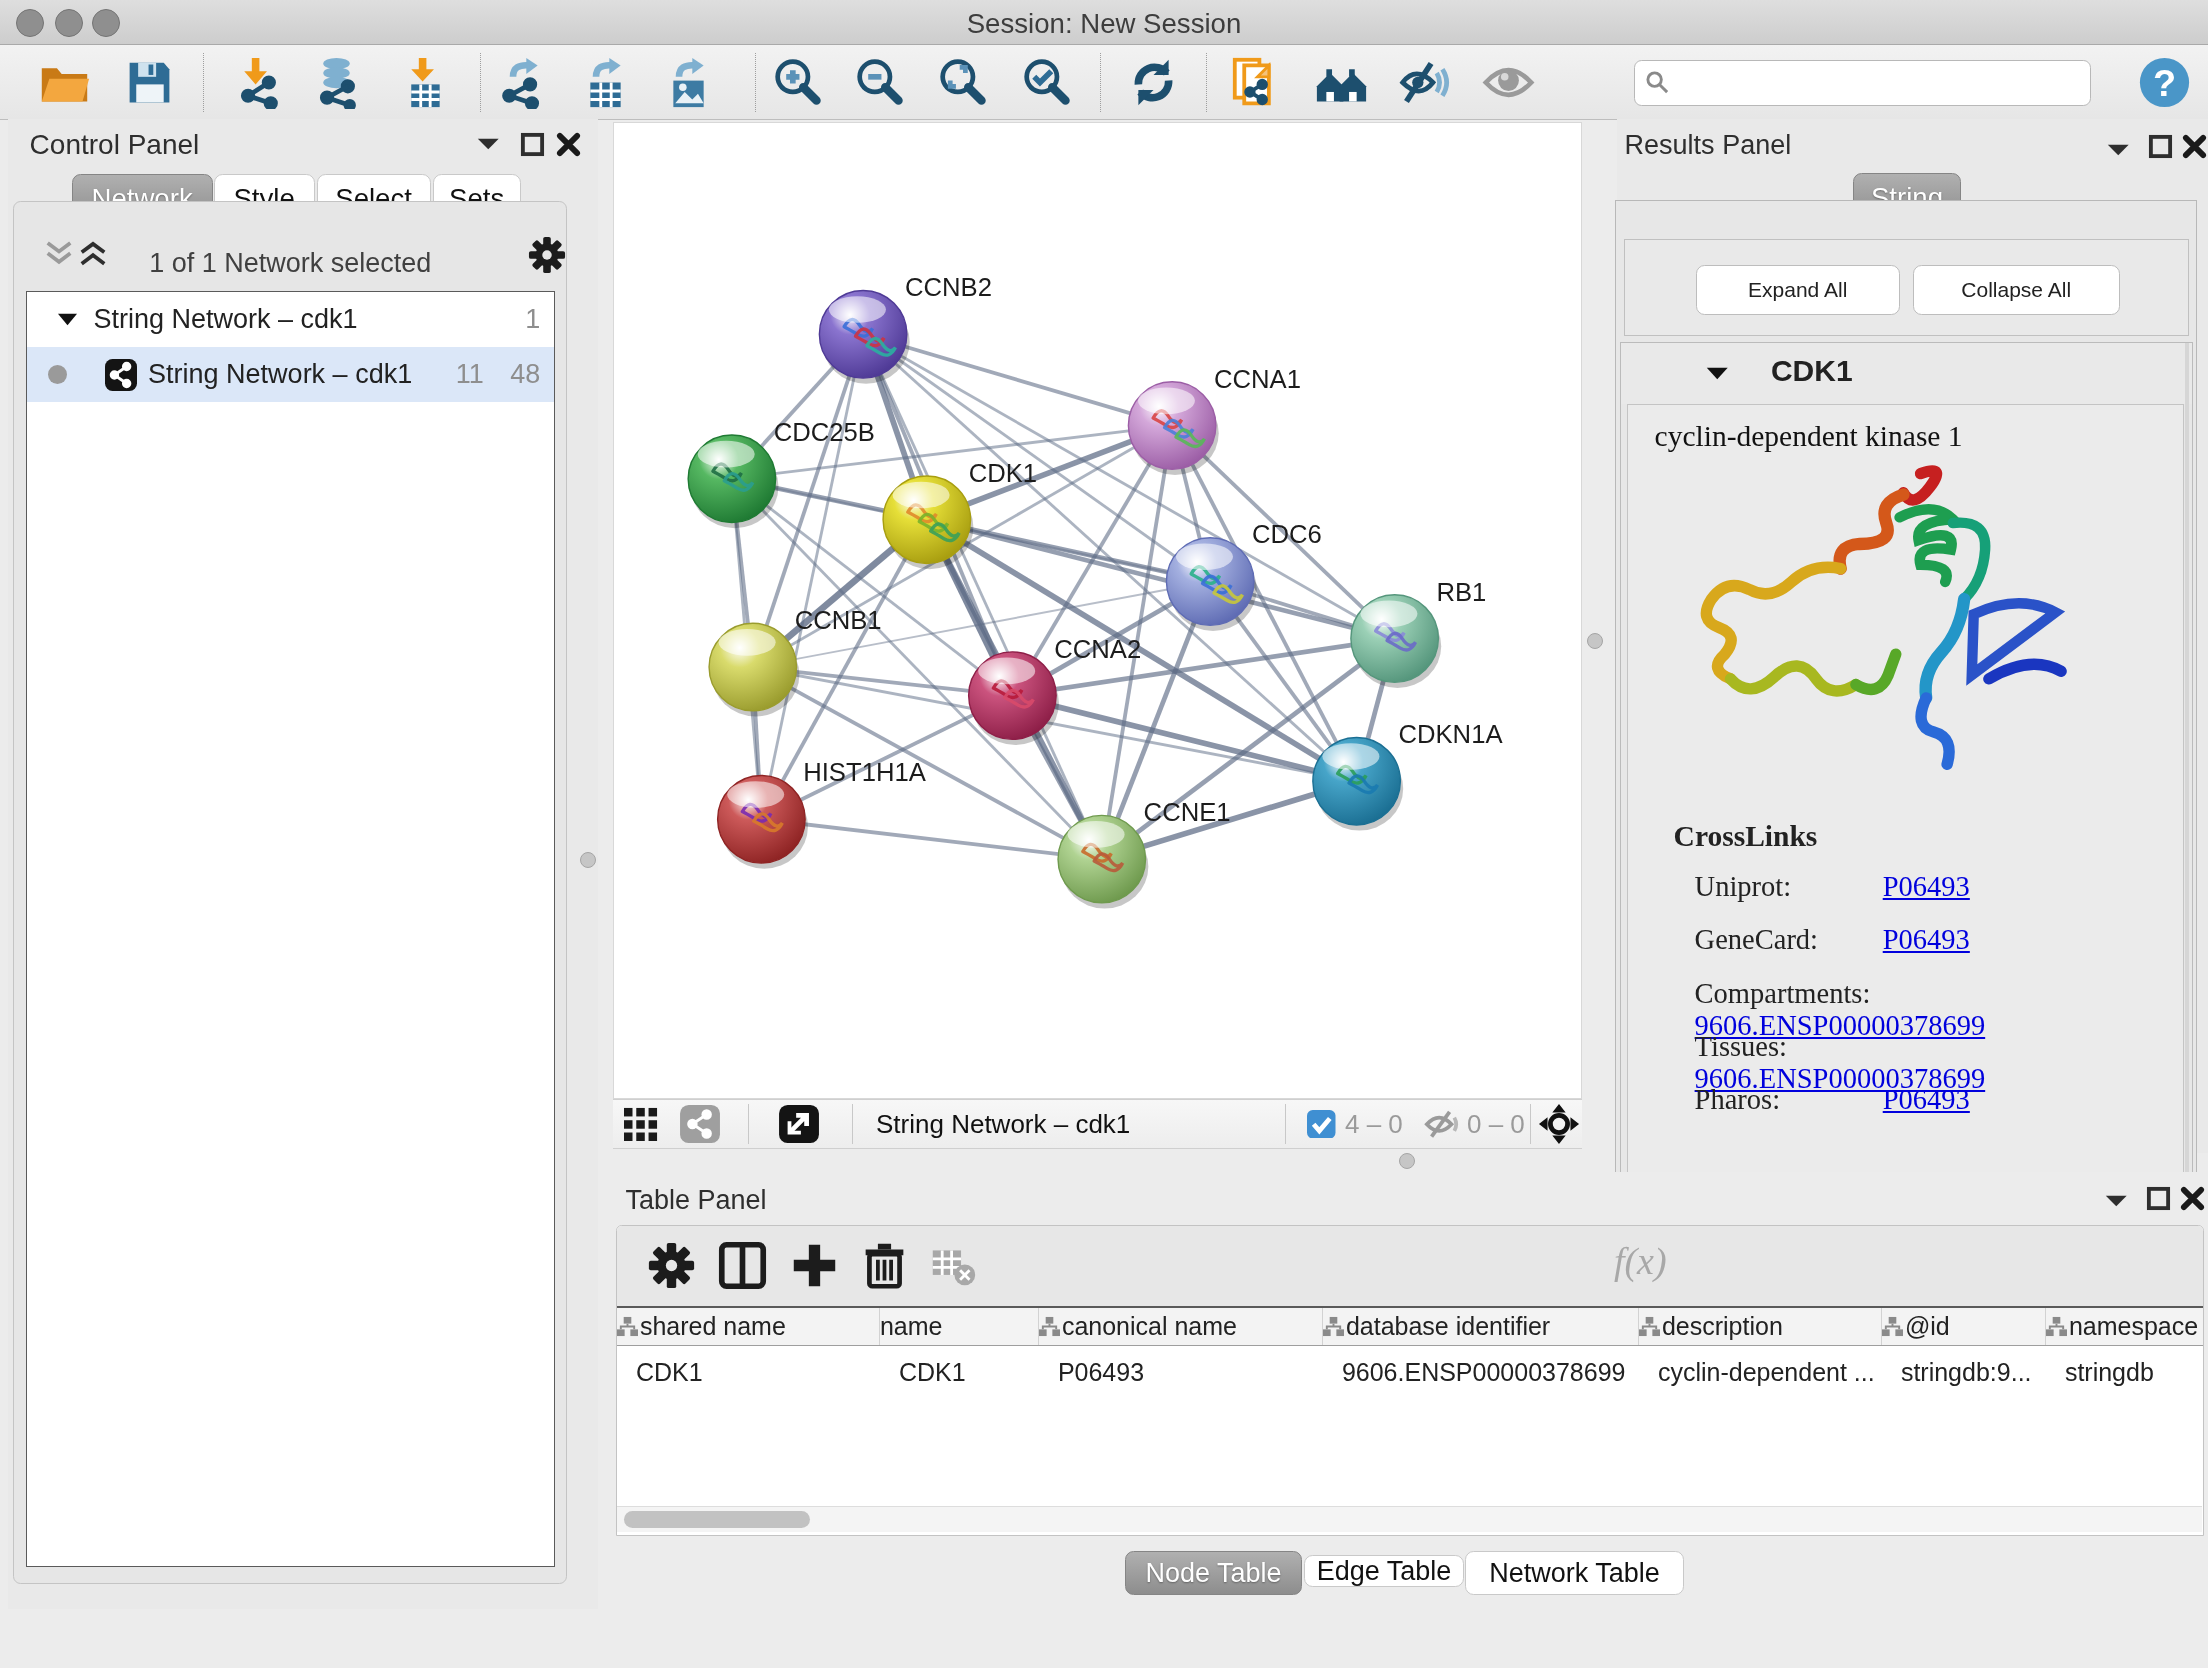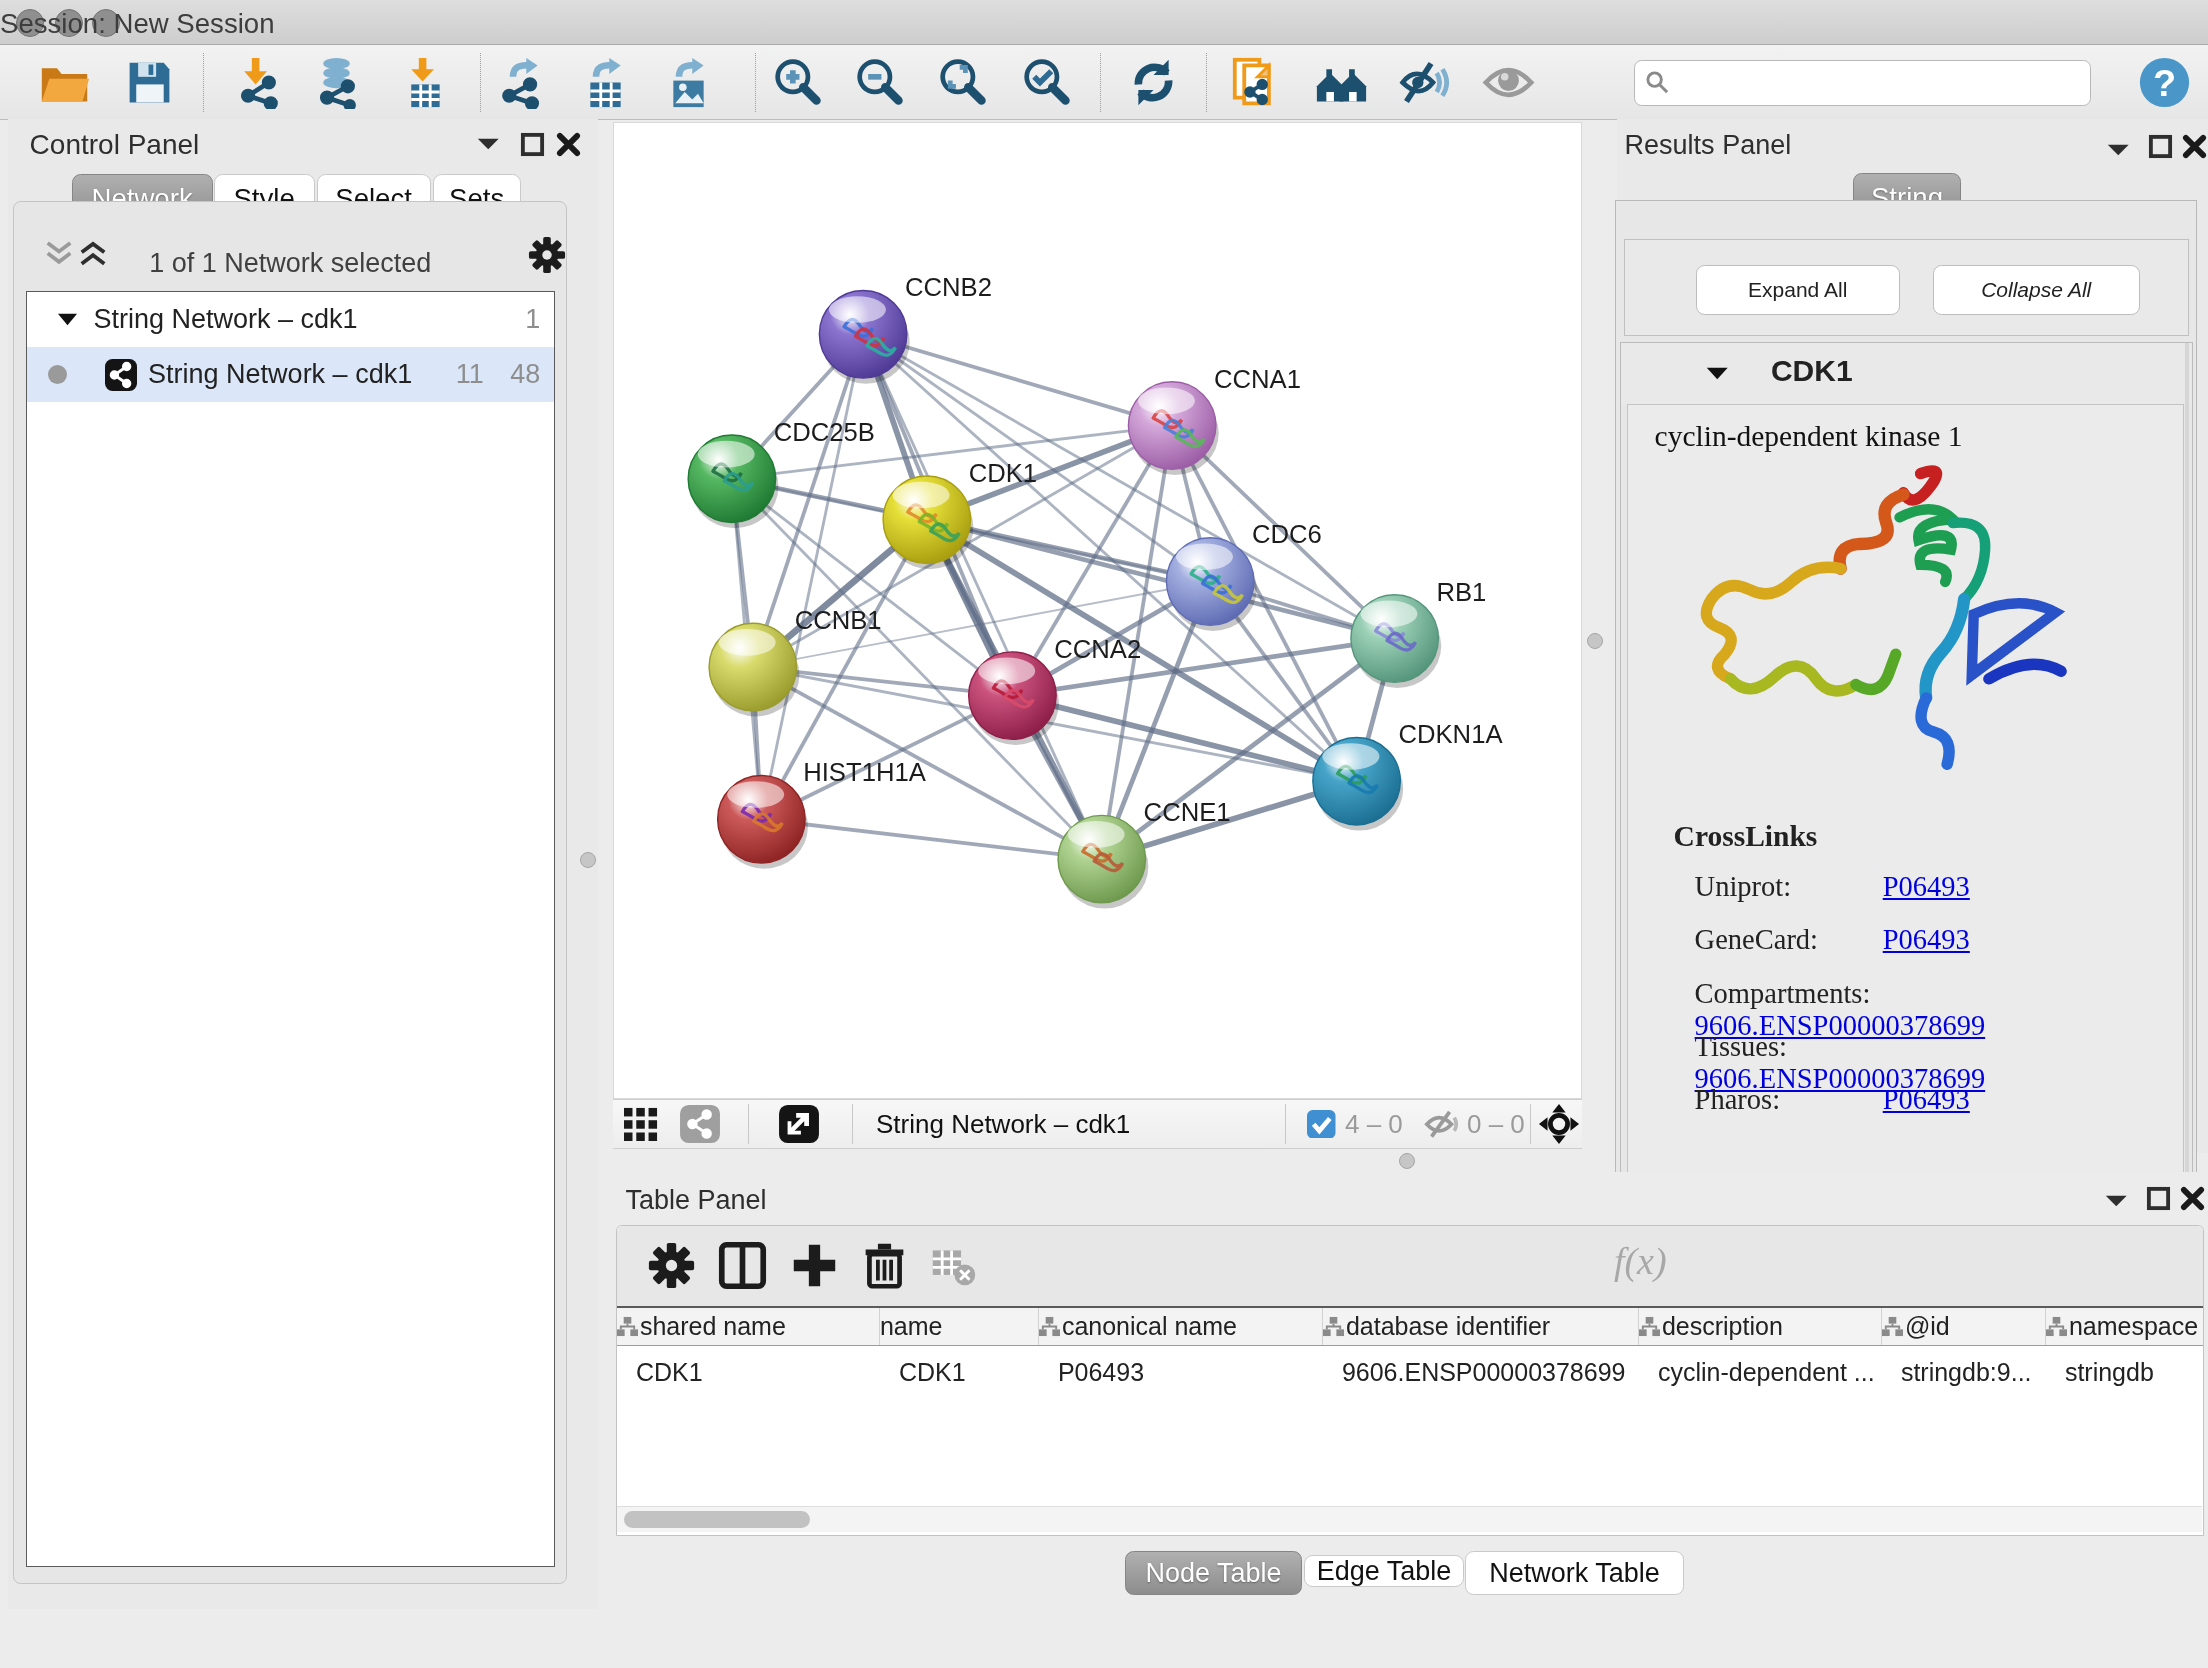--- a/index.html
+++ b/index.html
@@ -5,21 +5,21 @@
   html,body{margin:0;padding:0;background:#e9e9e9;}
   #app{position:relative;width:2208px;height:1668px;background:#ececec;
        font-family:"Liberation Sans",sans-serif;color:#222;overflow:hidden;}
   .abs{position:absolute;}
 
   
   #titlebar{left:0;top:0;width:2208px;height:44px;
     background:linear-gradient(#dedede,#cdcdcd);border-bottom:1px solid #a9a9a9;}
   .tl{position:absolute;top:8.6px;width:26px;height:26px;border-radius:50%;
       background:#8f8f8f;border:1px solid #747474;}
-  #win-title{position:absolute;left:0;right:0;top:7.6px;text-align:left;
+  #win-title{position:absolute;left:0;right:0;top:7.6px;text-align:center;
       font-size:27.6px;color:#3d3d3d;}
 
   
   #toolbar{left:0;top:45px;width:2208px;height:74px;
     background:linear-gradient(#f2f2f2,#e6e6e6);border-bottom:1px solid #bdbdbd;}
   .tbicon{position:absolute;top:10.5px;width:53px;height:53px;}
   .tbsep{position:absolute;top:7.6px;width:0;height:59px;border-left:1.9px dotted #9e9e9e;}
   #search-box{position:absolute;left:1634px;top:15px;width:455px;height:44px;
     background:#fff;border:1px solid #b8b8b8;border-radius:7.6px;}
   #search-box svg{position:absolute;left:9.5px;top:8.6px;}
@@ -617,21 +617,21 @@
       <rect x="3" y="3" width="20" height="20" fill="none" stroke="#2e2e2e" stroke-width="4"></rect>
       </svg>
     <svg class="abs" style="left:565px;top:15px" width="25" height="25" viewBox="0 0 26 26">
       <path d="M4 4l18 18M22 4 4 22" stroke="#1a1a1a" stroke-width="6" stroke-linecap="round"></path>
       </svg>
     <div class="tab sel" style="left:236px;top:54px;width:108px;">String</div>
 
     <div id="rp-outer">
       <div id="rp-expandbox">
         <div class="rp-btn" style="left:71px;width:202px;">Expand All</div>
-        <div class="rp-btn" style="left:308px;width:205px;font-style:italic;">Collapse All</div>
+        <div class="rp-btn" style="left:288px;width:205px;">Collapse All</div>
       </div>
       <div id="rp-cdk1box">
         <div id="rp-cdk1head">
           <svg class="abs" style="left:82px;top:19px" width="28.5" height="23" viewBox="0 0 30 24">
             <path d="M4 6l11 12L26 6z" fill="#111"></path>
             </svg>
           <div id="rp-cdk1name">CDK1</div>
         </div>
         <div id="rp-content">
           <div id="rp-desc">cyclin-dependent kinase 1</div>

